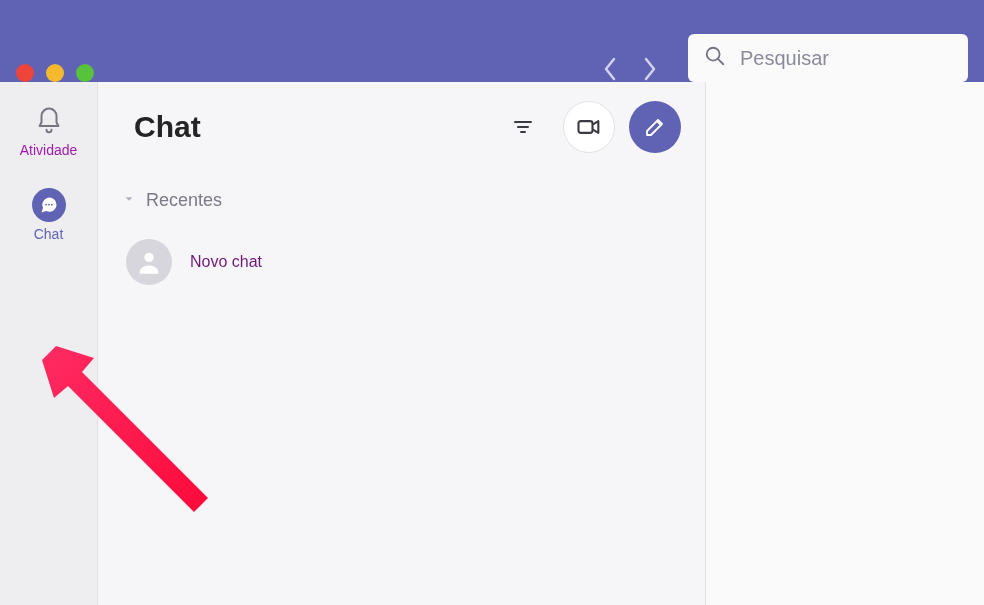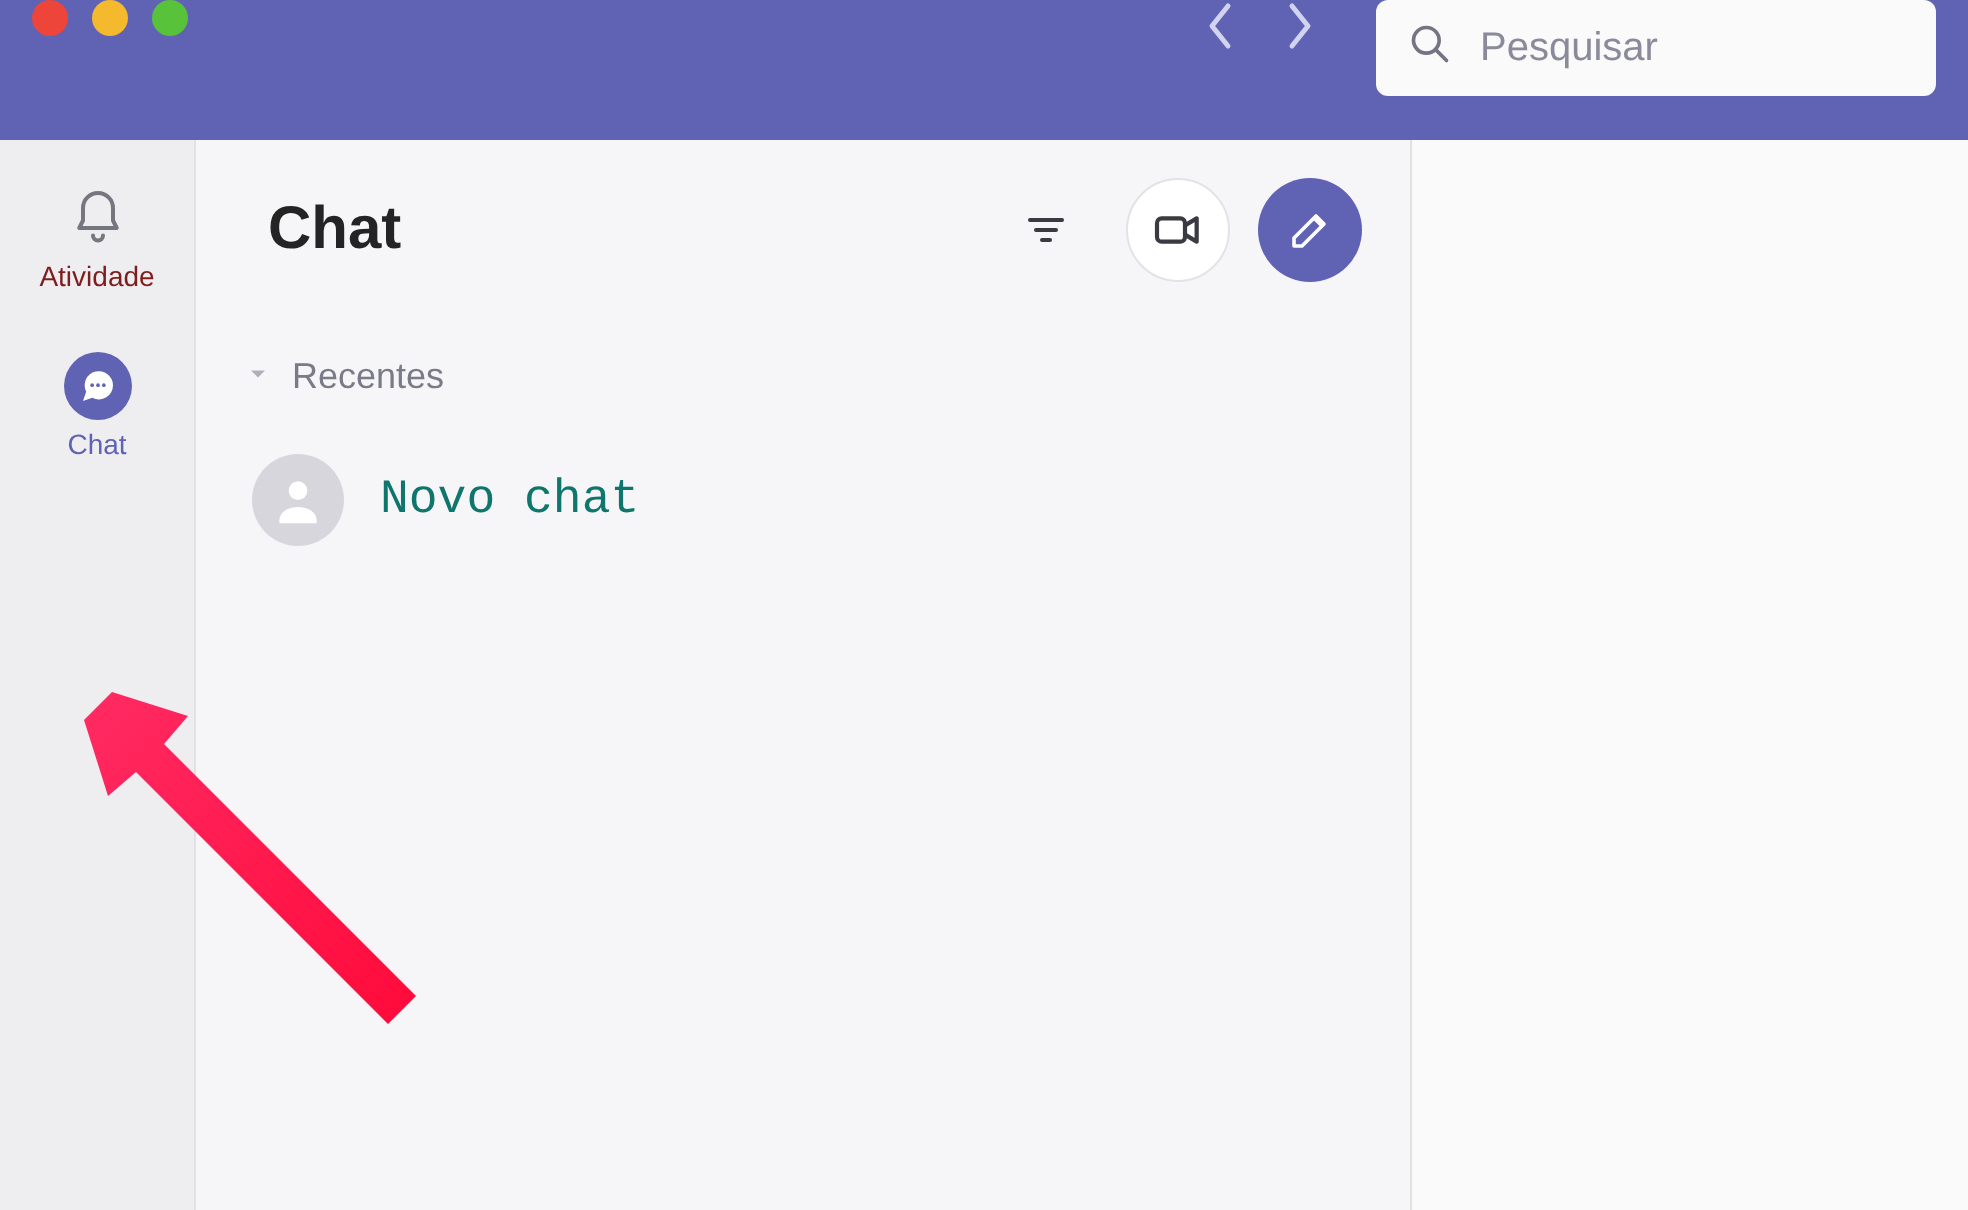--- a/index.html
+++ b/index.html
@@ -1,22 +1,22 @@
 <!DOCTYPE html>
 <html><head>
   <meta charset="utf-8">
   <style>
     * { margin: 0; padding: 0; box-sizing: border-box; font-family: -apple-system, BlinkMacSystemFont, "Segoe UI", sans-serif; }
     html, body { width: 984px; height: 605px; overflow: hidden; }
     
     .titlebar {
-      height: 70px;
+      height: 82px;
       background: #6063b3;
       display: flex;
-      align-items: flex-start;
+      align-items: flex-end;
       padding: 0 16px;
       gap: 10px;
     }
     .traffic-lights { display: flex; gap: 12px; margin-right: auto; }
     .tl { width: 18px; height: 18px; border-radius: 50%; }
     .tl-red { background: #ed4539; }
     .tl-yellow { background: #f5b92d; }
     .tl-green { background: #58c23b; }
     
     .nav-arrows { display: flex; gap: 24px; margin-right: 20px; }
@@ -58,21 +58,21 @@
       align-items: center;
       padding-top: 18px;
       gap: 22px;
     }
     .rail-item {
       display: flex;
       flex-direction: column;
       align-items: center;
       gap: 4px;
       cursor: pointer;
-      color: #7f1d1d;
+      color: #a21caf;
       font-size: 14px;
       width: 100%;
       padding: 4px 0;
     }
     .rail-item.active { color: #6063b3; }
     .rail-item .rail-icon { width:34px; height:34px; display:flex; align-items:center; justify-content:center; }
     .rail-chat-circle {
       width: 34px; height: 34px; border-radius: 50%;
       background: #6063b3; display:flex; align-items:center; justify-content:center;
     }
@@ -120,21 +120,21 @@
       display:flex; align-items:center; gap:18px;
       padding: 14px 16px;
       border-radius: 6px;
       cursor: pointer;
     }
     .avatar {
       width: 46px; height: 46px; border-radius:50%;
       background: #d6d6dc; display:flex; align-items:center; justify-content:center;
       color:#fff;
     }
-    .chat-item-label { font-size: 24px; color:#0f766e;font-family:Liberation Mono, monospace; }
+    .chat-item-label { font-size: 16px; color:#701a75; }
     
     .content-panel { flex:1; background:#fafafb; }
     
     .annotation-arrow {
       position: absolute;
       left: 38px;
       top: 342px;
       pointer-events: none;
     }
   </style>

